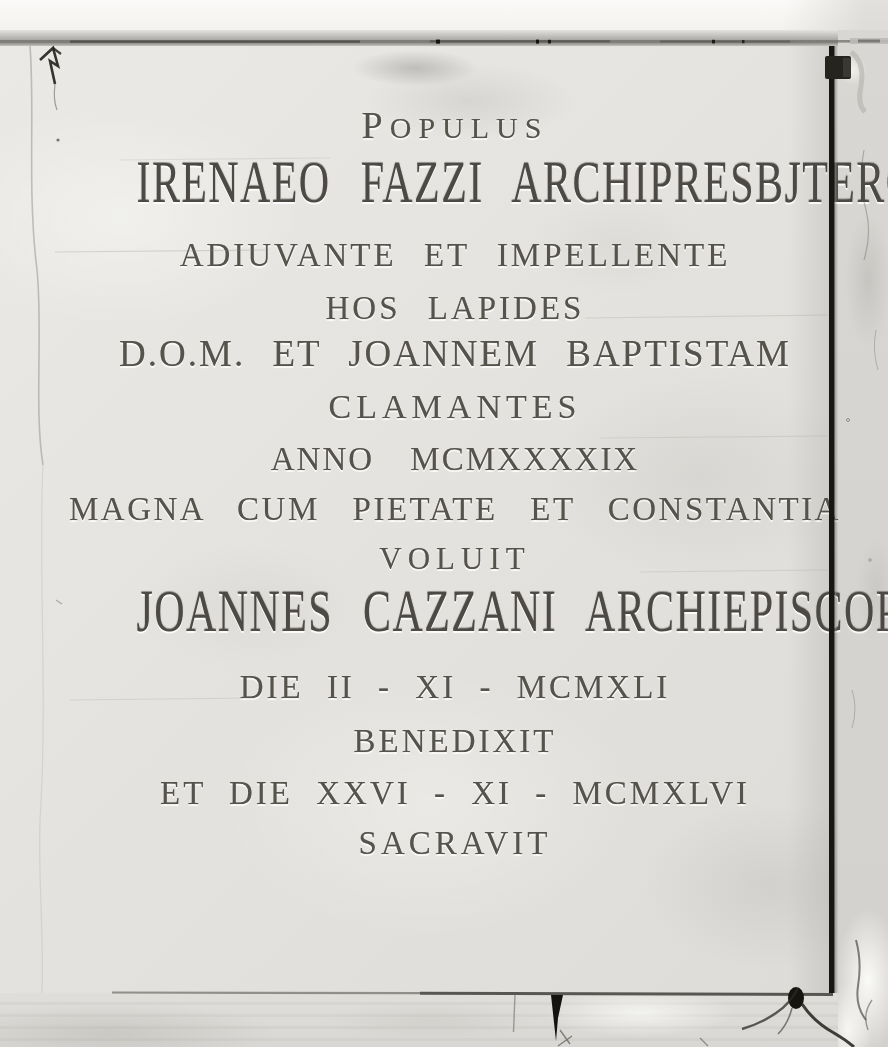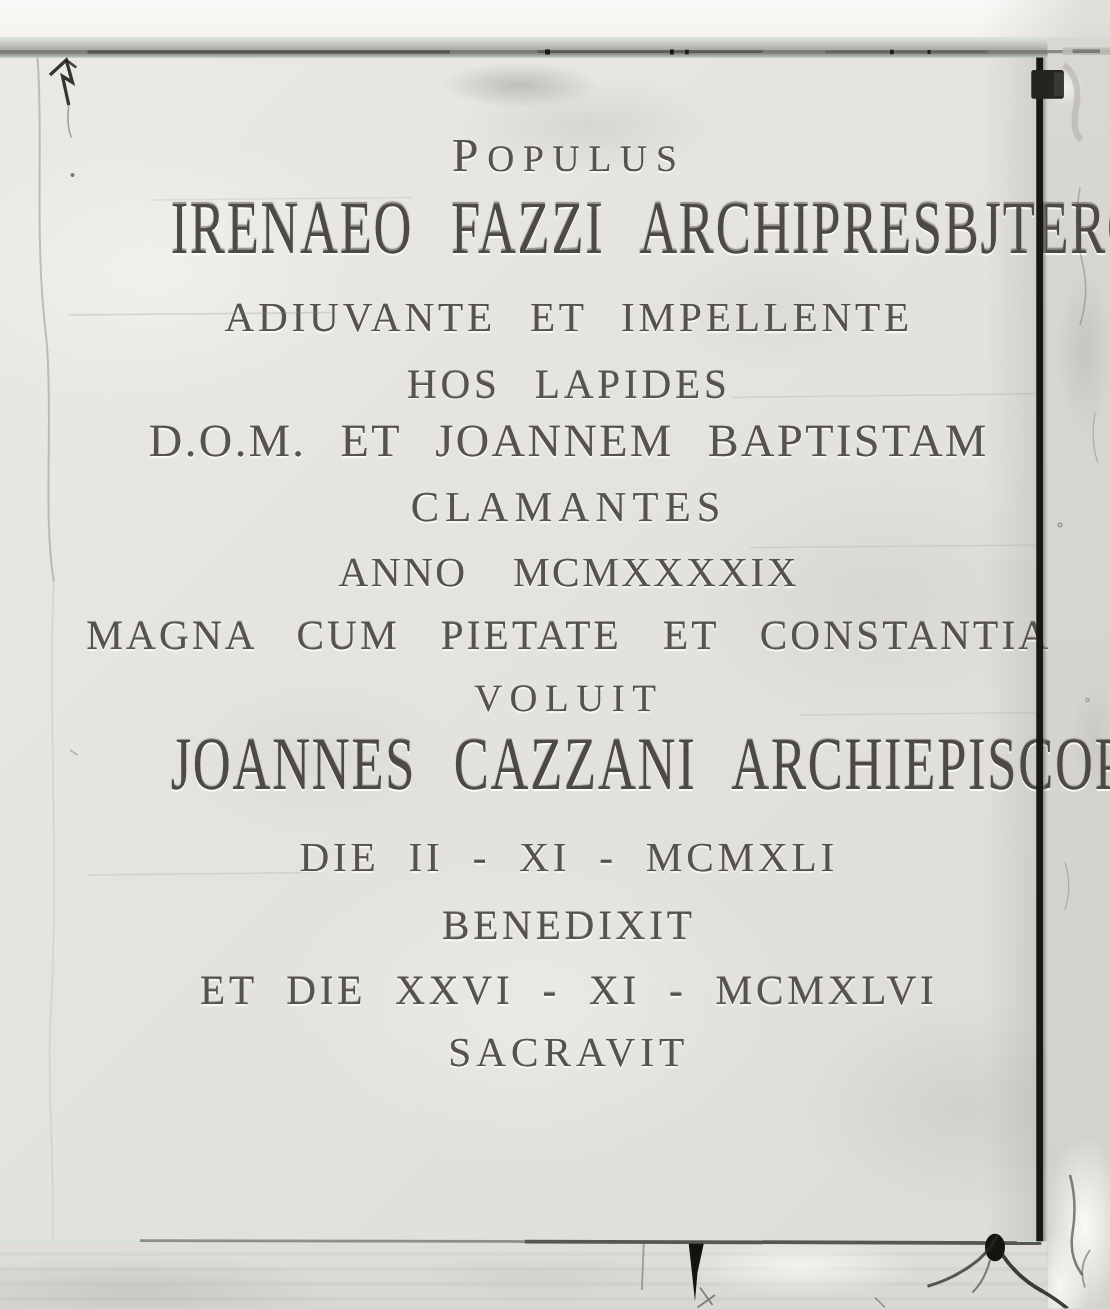--- a/index.html
+++ b/index.html
@@ -1,20 +1,20 @@
 <!DOCTYPE html>
 <html><head>
 <meta charset="utf-8">
 <style>
   html, body { margin: 0; padding: 0; background: #ffffff; }
   .photo {
     position: relative;
     width: 888px; height: 1047px;
     overflow: hidden;
-    background: #5eead4;
+    background: #fca5a5;
     font-family: "Liberation Serif", "DejaVu Serif", serif;
   }
   
   .top-strip {
     position: absolute; left: 0; top: 0; width: 888px; height: 30px;
     background:
       linear-gradient(100deg, rgba(210,208,204,0) 88%, rgba(205,203,199,.55) 97%),
       linear-gradient(#fbfaf8, #f3f2ef);
   }
   

